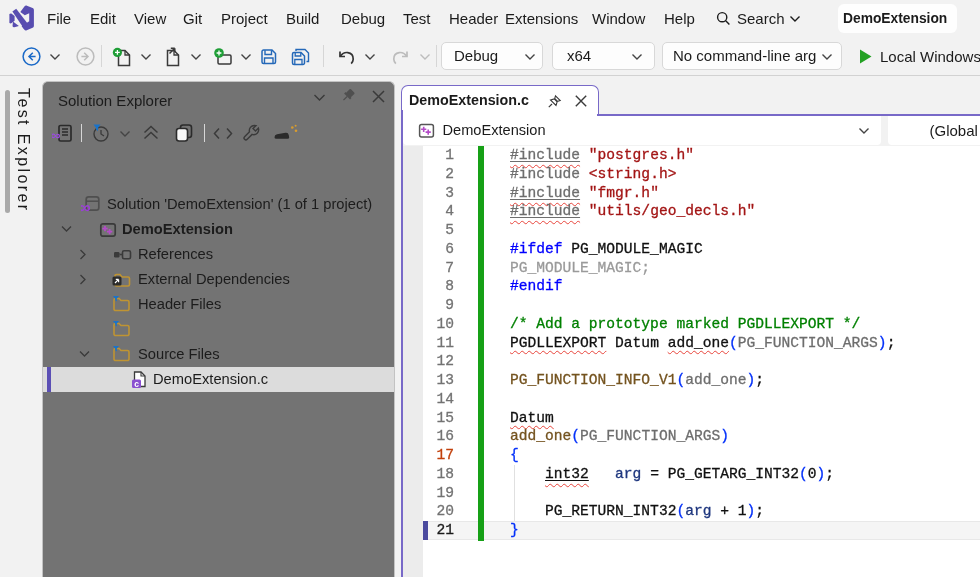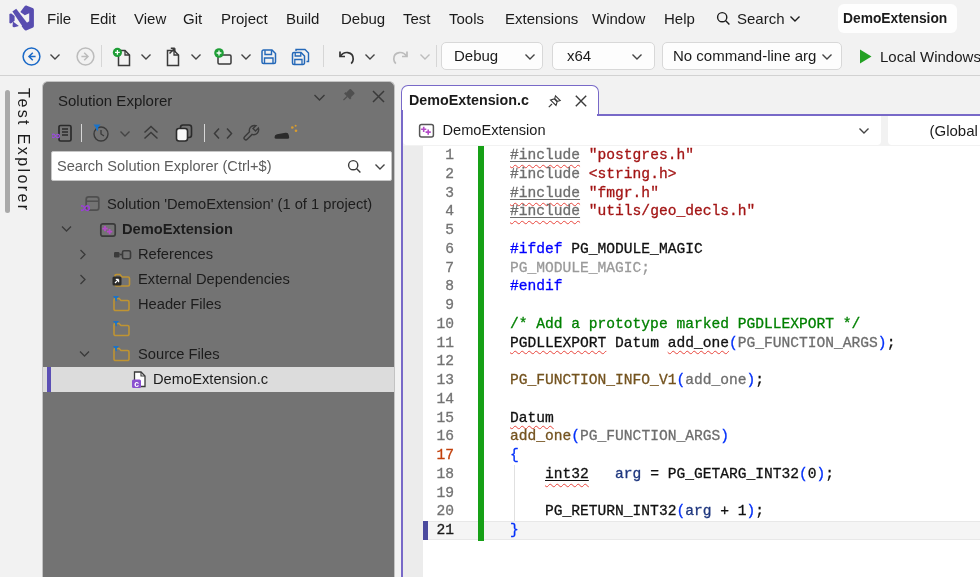--- a/index.html
+++ b/index.html
@@ -60,21 +60,21 @@
     <path d="M12.3 6.9 L16.4 1.5 C17.0 0.7 18.0 0.4 18.9 0.8 L24.6 3.1 C25.4 3.4 25.9 4.2 25.9 5.1 L25.9 20.8 C25.9 21.7 25.4 22.5 24.6 22.8 L18.7 25.2 C17.8 25.6 16.8 25.3 16.2 24.5 L13.6 21.2 L21.2 16.2 L21.2 8.3 L16.8 10.2 Z" fill="#584db0"></path>
   </svg>
   <span class="menu" style="left:47px">File</span>
   <span class="menu" style="left:90px">Edit</span>
   <span class="menu" style="left:134px">View</span>
   <span class="menu" style="left:183px">Git</span>
   <span class="menu" style="left:221px">Project</span>
   <span class="menu" style="left:286px">Build</span>
   <span class="menu" style="left:341px">Debug</span>
   <span class="menu" style="left:403px">Test</span>
-  <span class="menu" style="left:449px">Tools</span>
+  <span class="menu" style="left:449px">Header</span>
   <span class="menu" style="left:505px">Extensions</span>
   <span class="menu" style="left:592px">Window</span>
   <span class="menu" style="left:664px">Help</span>
   <svg class="abs" style="left:716px;top:11px" width="15" height="15" viewBox="0 0 15 15">
     <circle cx="6.2" cy="6.2" r="4.6" fill="none" stroke="#1b1b1b" stroke-width="1.4"></circle>
     <line x1="9.7" y1="9.7" x2="13.4" y2="13.4" stroke="#1b1b1b" stroke-width="1.4"></line>
   </svg>
   <span class="menu" style="left:737px">Search</span>
   <svg class="abs" style="left:789px;top:15px" width="12" height="8" viewBox="0 0 12 8">
     <path d="M1.5 1.5 L6 6 L10.5 1.5" fill="none" stroke="#1b1b1b" stroke-width="1.4"></path>
@@ -223,30 +223,20 @@
   <svg class="abs" style="left:198px;top:40px" width="22" height="22" viewBox="0 0 22 22">
     <path d="M13.5 3.5 a5 5 0 0 0-5 6.3 L3.6 14.7 a1.8 1.8 0 0 0 2.6 2.6 L11.1 12.4 a5 5 0 0 0 6.3-6.3 L14.5 9 L12 6.5 L14.9 3.7 Z" fill="none" stroke="#3a3a3a" stroke-width="1.4"></path>
   </svg>
   <svg class="abs" style="left:229px;top:42px" width="26" height="18" viewBox="0 0 26 18">
     <path d="M2.5 13.2 Q2.5 10.6 5.0 10.2 L13.5 8.8 Q16.3 8.4 16.8 11.2 L17.2 13.4 Q17.2 14.8 15.6 14.8 L4.3 14.8 Q2.5 14.8 2.5 13.2 Z" fill="#2b2b2b"></path>
     <circle cx="20.3" cy="3.5" r="1.3" fill="#d89c2e"></circle>
     <circle cx="24" cy="6.8" r="1.3" fill="#d89c2e"></circle>
     <circle cx="23.6" cy="1.8" r="1" fill="#d89c2e"></circle>
   </svg>
 
-  <div class="abs" style="left:8px;top:69px;width:341px;height:30px;background:#fff;border:1px solid #c6c6c6;border-radius:2px;">
-    <span style="position:absolute;left:5px;top:0;line-height:28px;font-size:14.6px;color:#5c5c5c;">Search Solution Explorer (Ctrl+$)</span>
-    <svg class="abs" style="left:295px;top:7px" width="15" height="15" viewBox="0 0 15 15">
-      <circle cx="6.2" cy="6.2" r="4.6" fill="none" stroke="#3a3a3a" stroke-width="1.4"></circle>
-      <line x1="9.7" y1="9.7" x2="13.4" y2="13.4" stroke="#3a3a3a" stroke-width="1.4"></line>
-    </svg>
-    <svg class="abs" style="left:322px;top:11px" width="12" height="8" viewBox="0 0 12 8">
-          <path d="M1.5 1.5 L6 6 L10.5 1.5" fill="none" stroke="#444" stroke-width="1.4"></path>
-        </svg>
-  </div>
 
   <div class="trow" style="top:110px;">
     <svg class="abs" style="left:38px;top:2px" width="20" height="21" viewBox="0 0 20 21">
       <rect x="5.2" y="2.8" width="12.6" height="13.4" rx="2.4" fill="none" stroke="#4f4f4f" stroke-width="1.7"></rect>
       <line x1="5.5" y1="7.2" x2="17.5" y2="7.2" stroke="#4f4f4f" stroke-width="1.5"></line>
       <text x="-2.5" y="18.6" font-size="17" font-weight="bold" fill="#9b40d6" font-family="Liberation Sans">∞</text>
     </svg>
     <span style="position:absolute;left:64px;">Solution 'DemoExtension' (1 of 1 project)</span>
   </div>
   <div class="trow" style="top:135px;">

